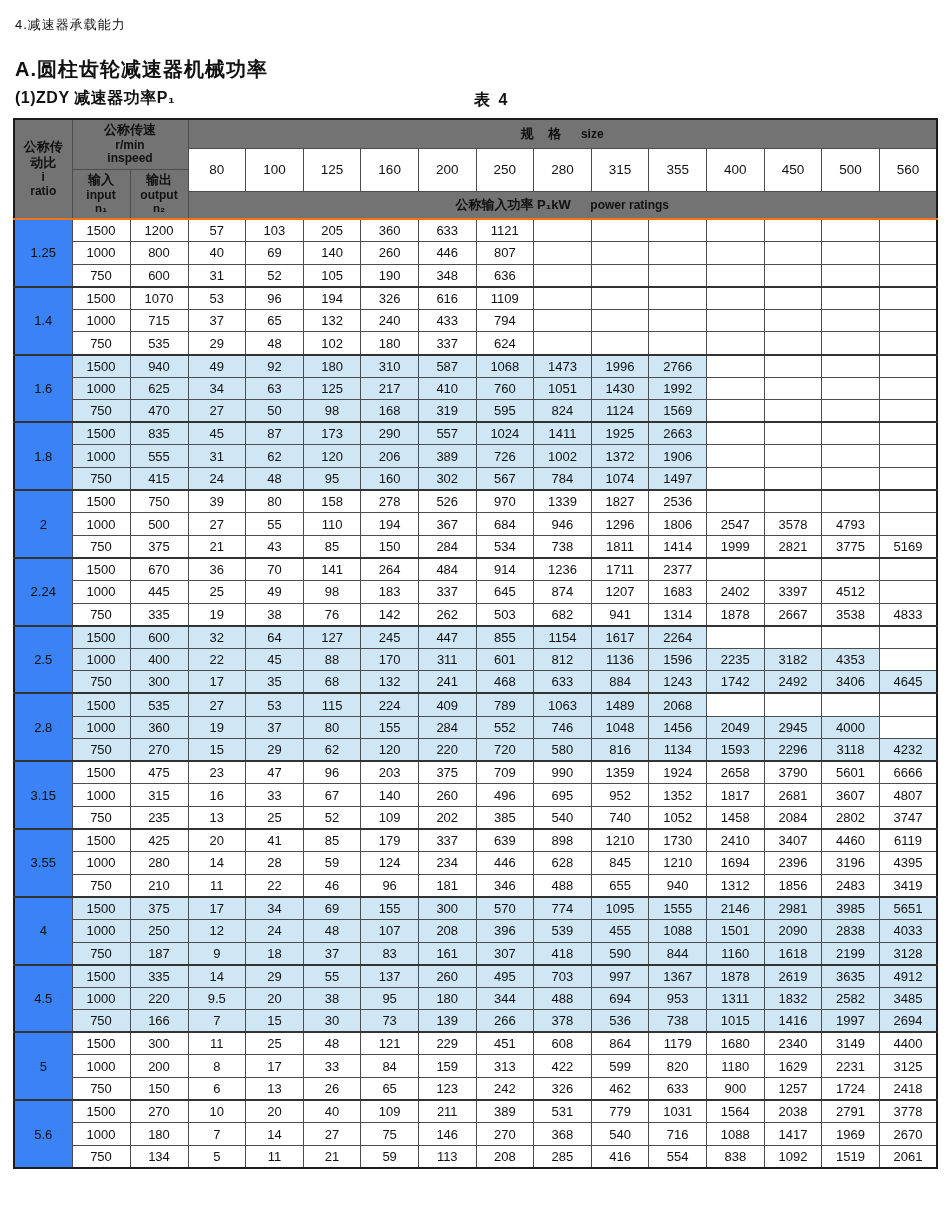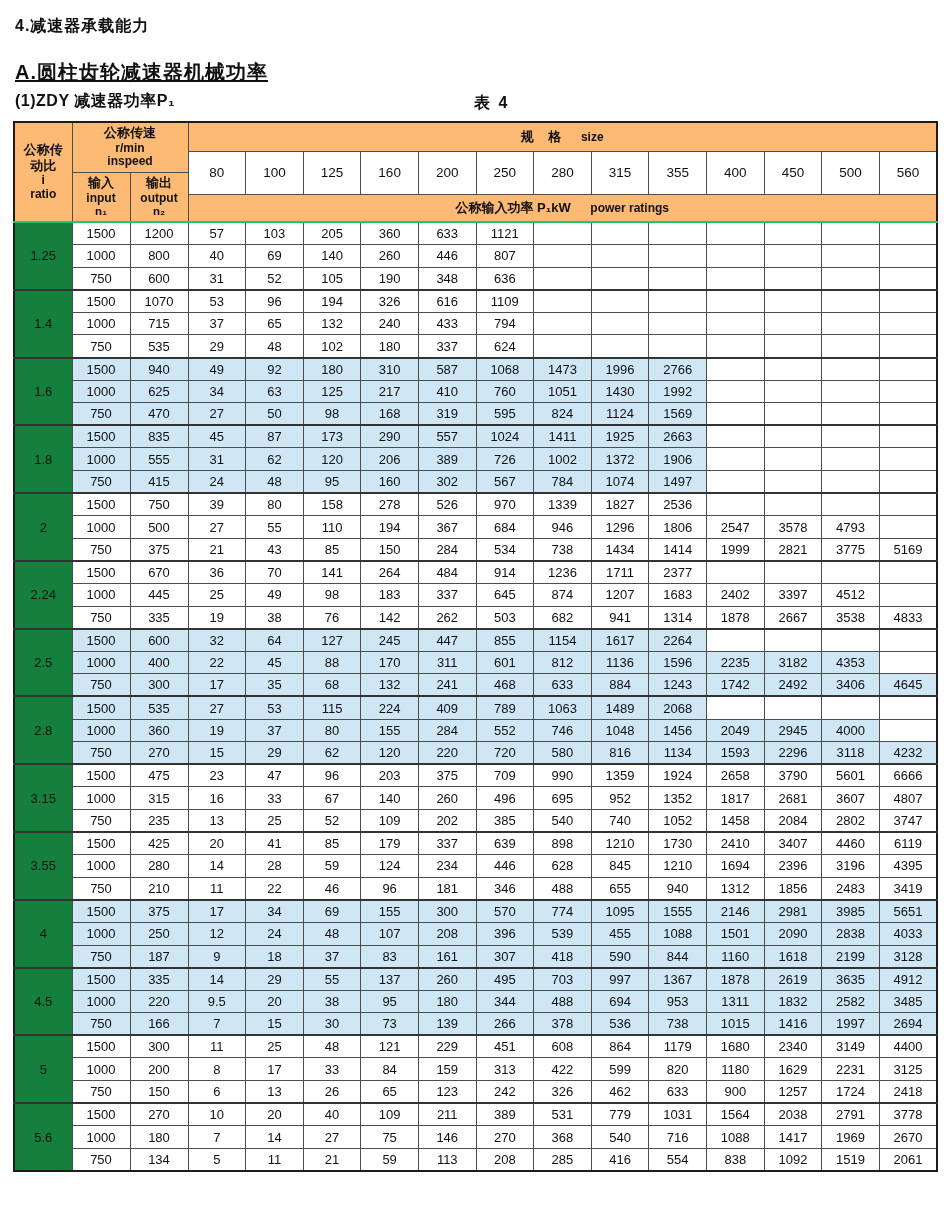--- a/index.html
+++ b/index.html
@@ -4,58 +4,58 @@
 <style>
   * { box-sizing: border-box; }
   html, body { margin: 0; padding: 0; background: #ffffff; }
   body {
     width: 950px; height: 1214px;
     font-family: "Liberation Sans", "DejaVu Sans", sans-serif;
     color: #111;
   }
   .page { padding: 8px 13px 0 13px; }
 
-  .doc-title { font-size: 16px; font-weight: bold; margin: 8px 0 0 2px; letter-spacing: 1px; }
-  .doc-subtitle { font-size: 20px; font-weight: bold; margin: 22px 0 0 2px; letter-spacing: 1px; text-decoration: underline; }
+  .doc-title { font-size: 13px; font-weight: normal; margin: 8px 0 0 2px; letter-spacing: 1px; }
+  .doc-subtitle { font-size: 20px; font-weight: bold; margin: 22px 0 0 2px; letter-spacing: 1px; }
   .section-row { position: relative; margin-top: 5px; height: 26px; }
   .section-label { font-size: 16px; font-weight: bold; margin-left: 2px; letter-spacing: 0.5px; }
   .table-caption {
     position: absolute; left: 50%; transform: translateX(-3%);
     top: 2px; font-size: 16px; font-weight: bold; letter-spacing: 2px;
   }
 
   table.ratings {
     width: 925px; margin-top: 4px;
     border-collapse: collapse; table-layout: fixed;
     border: 2px solid #1c1c1c;
   }
   .ratings th, .ratings td {
     border: 1px solid #4d4d4d;
     text-align: center; vertical-align: middle;
     padding: 0; overflow: hidden;
     font-size: 13px; font-weight: normal;
   }
   .ratings col.c-ratio, .ratings col.c-in, .ratings col.c-out { width: 58px; }
 
-  thead th { background: #fdba74; }
+  thead th { background: #737373; }
   thead tr.r1 { height: 29px; }
   thead tr.r2 { height: 21px; }
   thead tr.r3 { height: 22px; }
   thead tr.r4 { height: 28px; padding-left: 16px; }
-  thead tr.r4 th, thead th.deep { border-bottom: 2px solid #22c55e; }
+  thead tr.r4 th, thead th.deep { border-bottom: 2px solid #f97316; }
   th.size-num { background: #ffffff; font-size: 13.5px; }
 
   .hdr-zh { font-size: 13px; font-weight: bold; line-height: 1.25; white-space: pre; }
   .hdr-en { font-size: 12px; font-weight: bold; line-height: 1.15; }
   .hdr-sub { font-size: 11.5px; font-weight: bold; line-height: 1.1; }
   .strip .hdr-zh, .strip .hdr-en { display: inline-block; }
   .strip .hdr-en { margin-left: 16px; }
 
   tbody td { height: 22.6px; background: #ffffff; }
-  tbody td.ratio-cell { background: #15803d; }
+  tbody td.ratio-cell { background: #3b82f6; }
   tbody td.hl { background: #cfe6f5; }
   tbody tr.group-start td { border-top: 2px solid #333; }
 </style>
 </head>
 <body>
 
 <div class="page">
   <div class="doc-title">4.减速器承载能力</div>
   <div class="doc-subtitle">A.圆柱齿轮减速器机械功率</div>
   <div class="section-row">
@@ -381,21 +381,21 @@
         <tr>
           <td>750</td>
           <td>375</td>
           <td>21</td>
           <td>43</td>
           <td>85</td>
           <td>150</td>
           <td>284</td>
           <td>534</td>
           <td>738</td>
-          <td>1434</td>
+          <td>1811</td>
           <td>1414</td>
           <td>1999</td>
           <td>2821</td>
           <td>3775</td>
           <td>5169</td>
         </tr>
         <tr class="group-start">
           <td class="ratio-cell" rowspan="3">2.24</td>
           <td>1500</td>
           <td>670</td>

